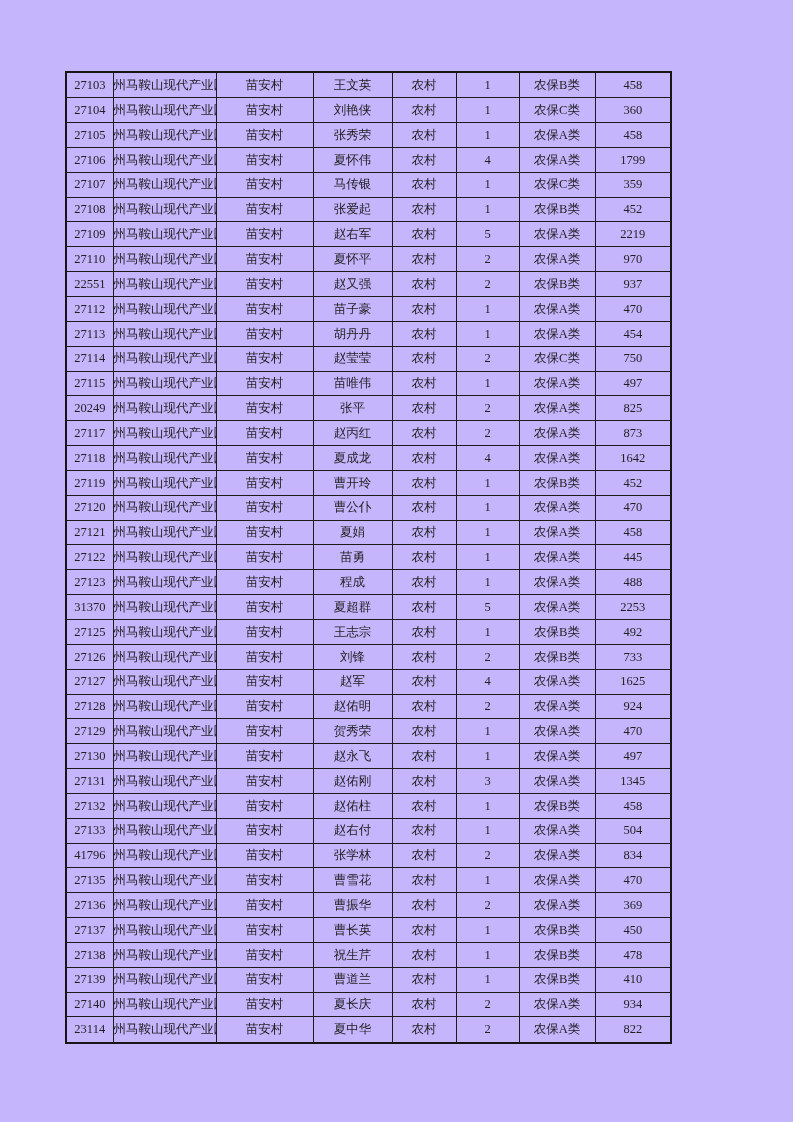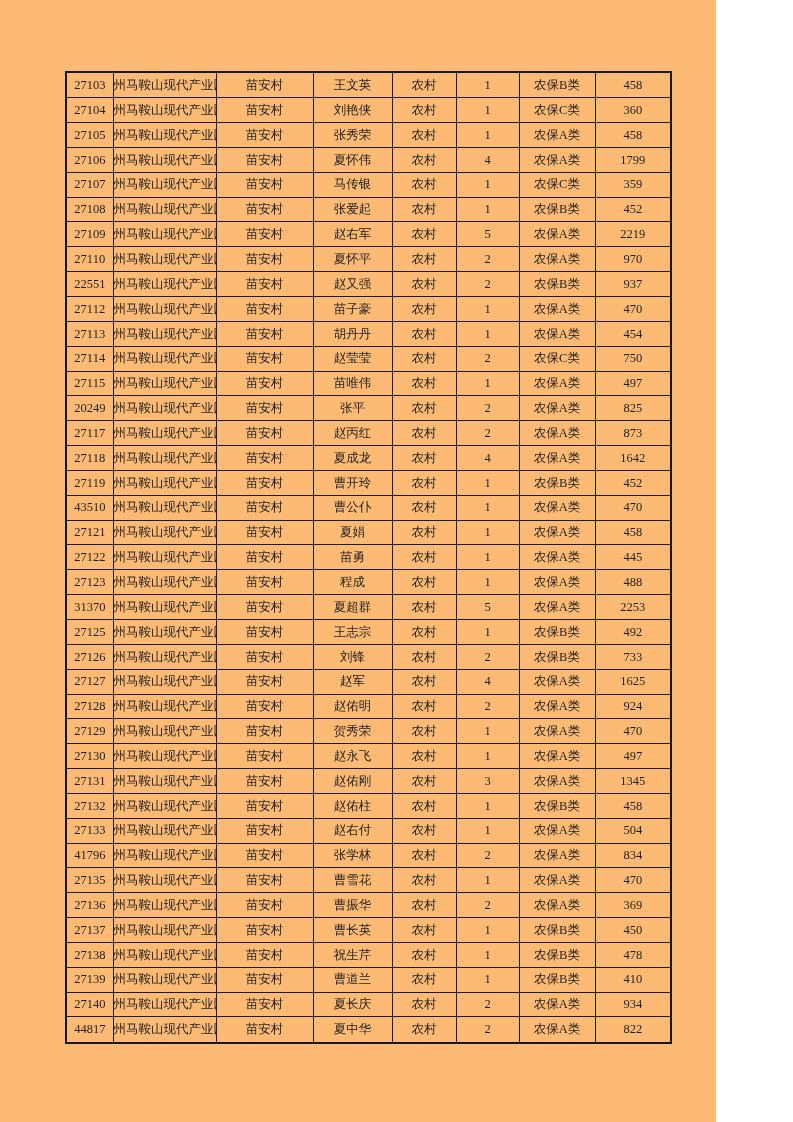--- a/index.html
+++ b/index.html
@@ -2,23 +2,23 @@
 <html><head>
 <meta charset="utf-8">
 <style>
   html, body {
     margin: 0;
     padding: 0;
     background: #ffffff;
   }
   .page {
     position: relative;
-    width: 716px;
+    width: 793px;
     height: 1122px;
-    background: #fdba74;
+    background: #c4b5fd;
     overflow: hidden;
     font-family: "Liberation Serif", "DejaVu Serif", serif;
   }
   table.data-table {
     position: absolute;
     left: 65px;
     top: 71px;
     width: 605px;
     height: 973px;
     border-collapse: collapse;
@@ -258,21 +258,21 @@
             <span class="clip">州马鞍山现代产业园</span>
           </td>
     <td>苗安村</td>
     <td>曹开玲</td>
     <td>农村</td>
     <td>1</td>
     <td>农保B类</td>
     <td>452</td>
   </tr>
         <tr>
-    <td>43510</td>
+    <td>27120</td>
     <td>
             <span class="clip">州马鞍山现代产业园</span>
           </td>
     <td>苗安村</td>
     <td>曹公仆</td>
     <td>农村</td>
     <td>1</td>
     <td>农保A类</td>
     <td>470</td>
   </tr>
@@ -510,21 +510,21 @@
             <span class="clip">州马鞍山现代产业园</span>
           </td>
     <td>苗安村</td>
     <td>夏长庆</td>
     <td>农村</td>
     <td>2</td>
     <td>农保A类</td>
     <td>934</td>
   </tr>
         <tr>
-    <td>44817</td>
+    <td>23114</td>
     <td>
             <span class="clip">州马鞍山现代产业园</span>
           </td>
     <td>苗安村</td>
     <td>夏中华</td>
     <td>农村</td>
     <td>2</td>
     <td>农保A类</td>
     <td>822</td>
   </tr>

